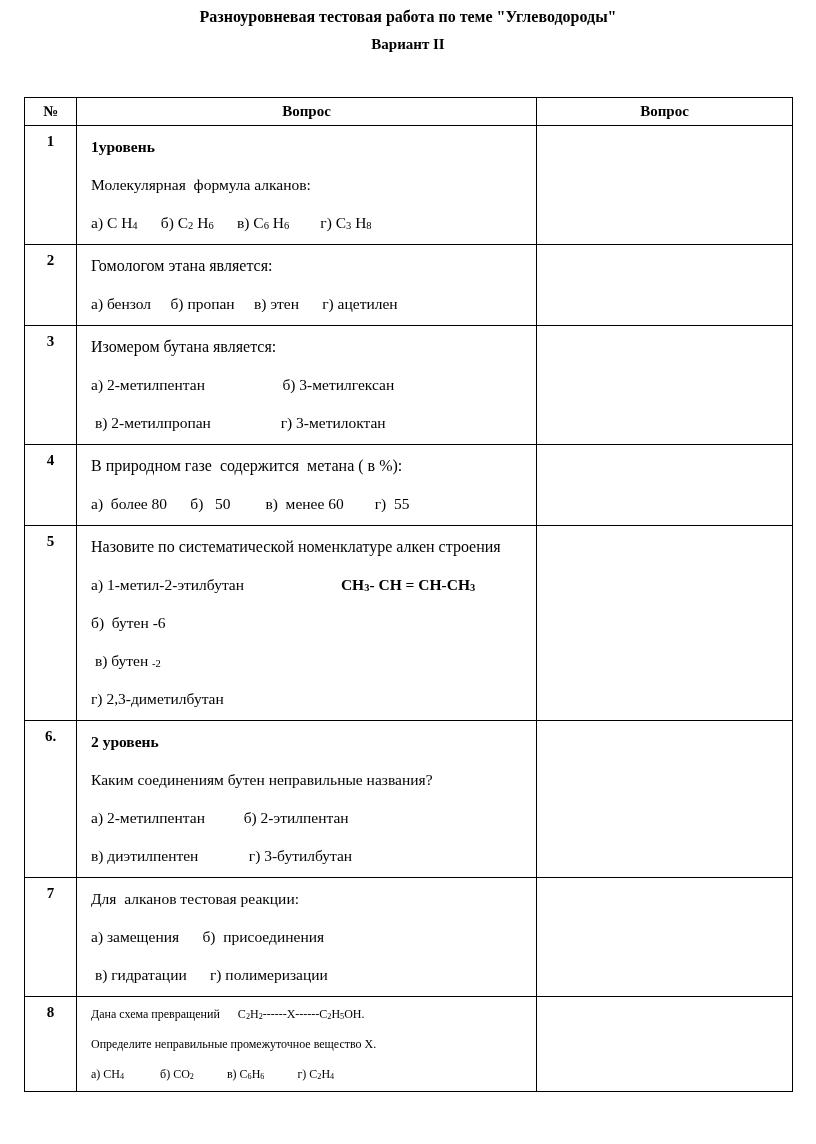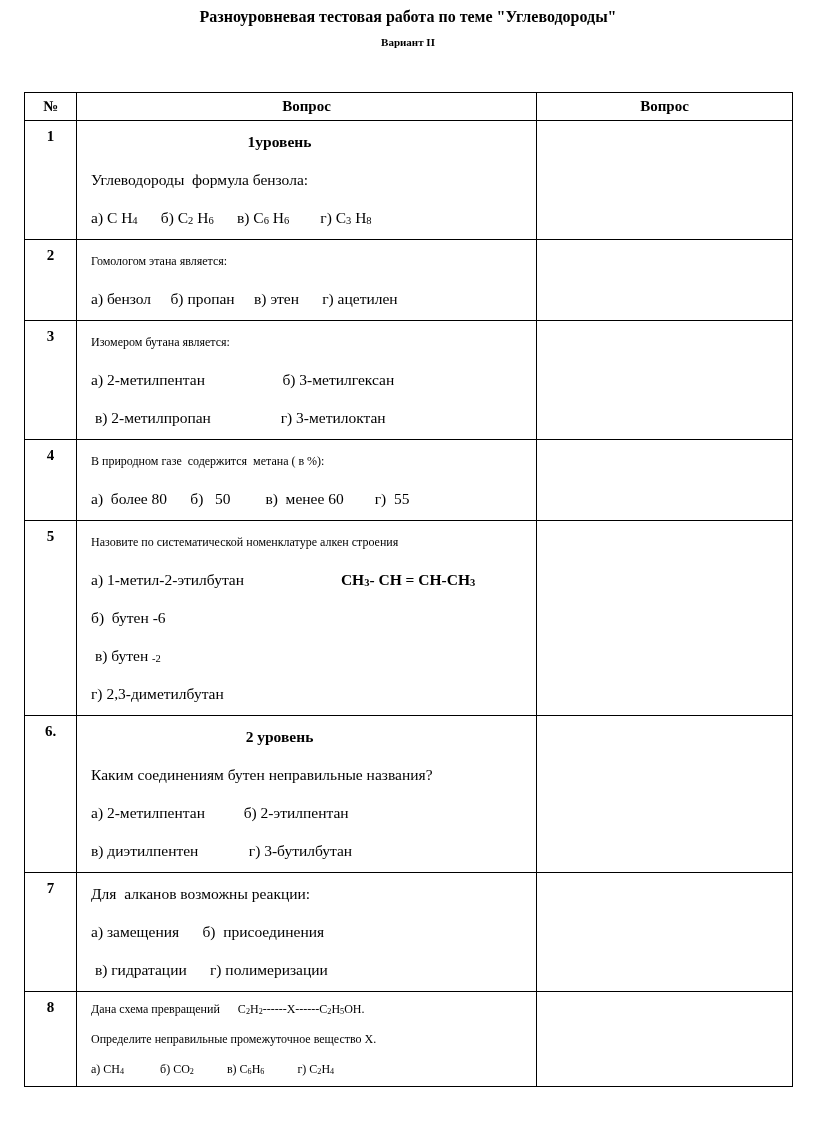--- a/index.html
+++ b/index.html
@@ -17,21 +17,21 @@
     overflow: hidden;
     position: relative;
   }
   .doc-title {
     font-size: 16px;
     font-weight: bold;
     text-align: center;
     margin: 8px 0 10px 0;
   }
   .doc-subtitle {
-    font-size: 11px;
+    font-size: 15px;
     font-weight: bold;
     text-align: center;
     margin: 0;
   }
   table.test {
     border-collapse: collapse;
     table-layout: fixed;
     width: 768px;
     margin: 44px 0 0 24px;
   }
@@ -58,23 +58,23 @@
     padding: 2px 8px 2px 14px;
   }
   td.a {
     padding: 2px;
   }
   .line {
     font-size: 15.5px;
     line-height: 38px;
     white-space: pre-wrap;
   }
-  .line.sm { font-size: 12px; }
+  .line.sm { font-size: 16px; }
   .line.center {
-    text-align: center;
+    text-align: left;
     font-weight: bold;
     padding-right: 60px;
   }
   td.q.tight .line { line-height: 30px; font-size: 12px; }
   sub {
     font-size: 68%;
     vertical-align: -0.12em;
     line-height: 0;
   }
   b { font-weight: bold; }
@@ -97,21 +97,21 @@
         <th>№</th>
         <th>Вопрос</th>
         <th>Вопрос</th>
       </tr>
     </thead>
     <tbody id="rows">
         <tr>
           <td class="num">1</td>
           <td class="q">
             <div class="line center">1уровень</div>
-            <div class="line">Углеводороды  формула бензола:</div>
+            <div class="line">Молекулярная  формула алканов:</div>
             <div class="line">а) С Н<sub>4</sub>      б) С<sub>2</sub> Н<sub>6</sub>      в) С<sub>6</sub> Н<sub>6</sub>        г) С<sub>3</sub> Н<sub>8</sub></div>
           </td>
           <td class="a"></td>
         </tr>
         <tr>
           <td class="num">2</td>
           <td class="q">
             <div class="line sm">Гомологом этана является:</div>
             <div class="line">а) бензол     б) пропан     в) этен      г) ацетилен</div>
           </td>
@@ -151,21 +151,21 @@
             <div class="line center">2 уровень</div>
             <div class="line">Каким соединениям бутен неправильные названия?</div>
             <div class="line">а) 2-метилпентан          б) 2-этилпентан</div>
             <div class="line">в) диэтилпентен             г) 3-бутилбутан</div>
           </td>
           <td class="a"></td>
         </tr>
         <tr>
           <td class="num">7</td>
           <td class="q">
-            <div class="line">Для  алканов возможны реакции:</div>
+            <div class="line">Для  алканов тестовая реакции:</div>
             <div class="line">а) замещения      б)  присоединения</div>
             <div class="line"> в) гидратации      г) полимеризации</div>
           </td>
           <td class="a"></td>
         </tr>
         <tr>
           <td class="num">8</td>
           <td class="q tight">
             <div class="line">Дана схема превращений      С<sub>2</sub>Н<sub>2</sub>------Х------С<sub>2</sub>Н<sub>5</sub>ОН.</div>
             <div class="line">Определите неправильные промежуточное вещество Х.</div>

